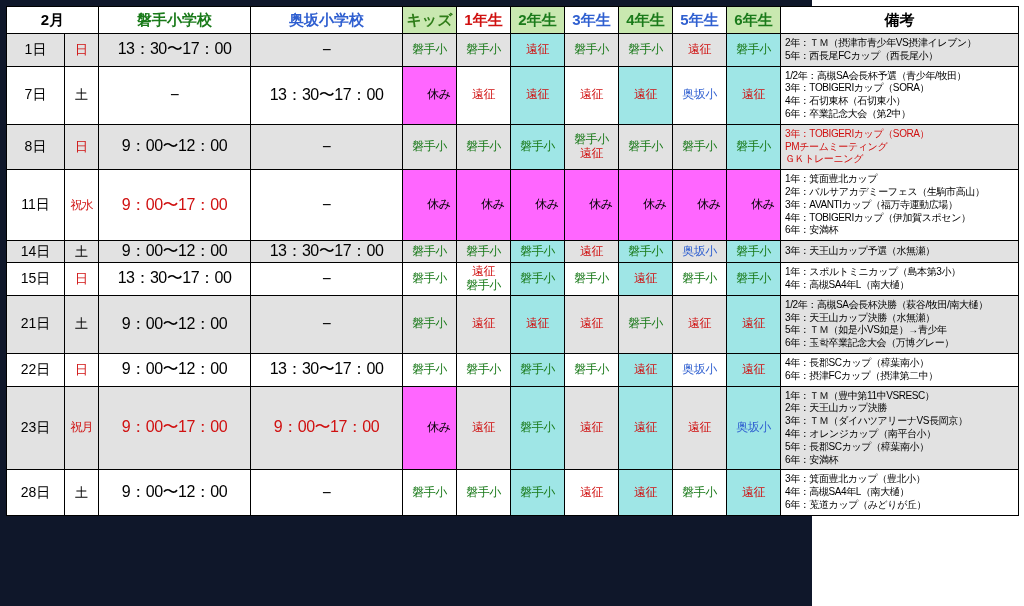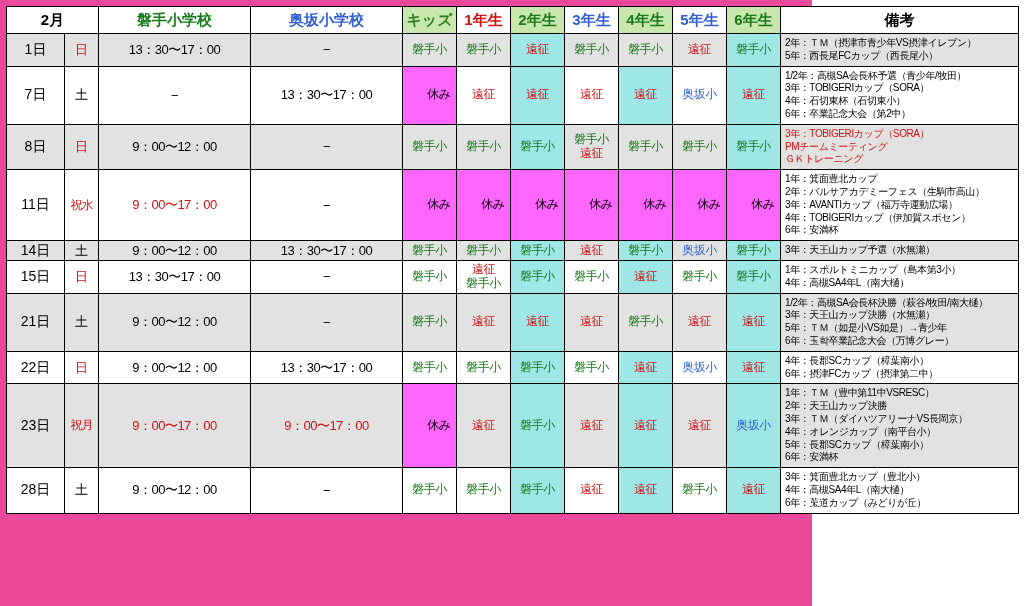--- a/index.html
+++ b/index.html
@@ -1,17 +1,17 @@
 <!DOCTYPE html>
 <html><head>
 <meta charset="utf-8">
 <style>
   html,body{margin:0;padding:0;background:#ffffff;}
   body{font-family:"Liberation Sans","DejaVu Sans",sans-serif;}
-  #sheet{width:812px;height:606px;position:relative;background:#ec4899;box-sizing:border-box;padding:6px 6px 8px 6px;}
+  #sheet{width:812px;height:606px;position:relative;background:#0f172a;box-sizing:border-box;padding:6px 6px 8px 6px;}
   table{border-collapse:collapse;width:1012px;table-layout:fixed;}
   col.c0{width:58px}
   col.c1{width:34px}
   col.c2{width:152px}
   col.c3{width:152px}
   col.c4{width:54px}
   col.c5{width:54px}
   col.c6{width:54px}
   col.c7{width:54px}
   col.c8{width:54px}
@@ -30,21 +30,21 @@
   th.iwate{color:#1a7a1a;}
   th.okusaka{color:#2f5fd0;}
   
   tr.shade td{background:#e2e2e2;}
   tr.plain td{background:#ffffff;}
   
   td.date{font-size:14px;}
   td.dow-sun{color:#d01010;font-size:13px;}
   td.dow-sat{color:#000;font-size:13px;}
   td.dow-hol{color:#d01010;font-size:12px;letter-spacing:-1px;}
-  td.time{font-size:13px;letter-spacing:-0.5px;}
+  td.time{font-size:16px;letter-spacing:-0.5px;}
   td.time.red{color:#d01010;}
   
   td.cell{font-size:12px;line-height:1.15;letter-spacing:-0.5px;}
   .v-iwate{color:#1a7a1a;}
   .v-ensei{color:#d01010;}
   .v-yasumi{color:#000;margin-left:19px;}
   .v-okusaka{color:#2f5fd0;font-family:Liberation Serif, serif;}
   .bg-pink{background:#ff66ff !important;}
   .bg-cyan{background:#9fe6e6 !important;}
   .bg-white{background:#ffffff !important;}

